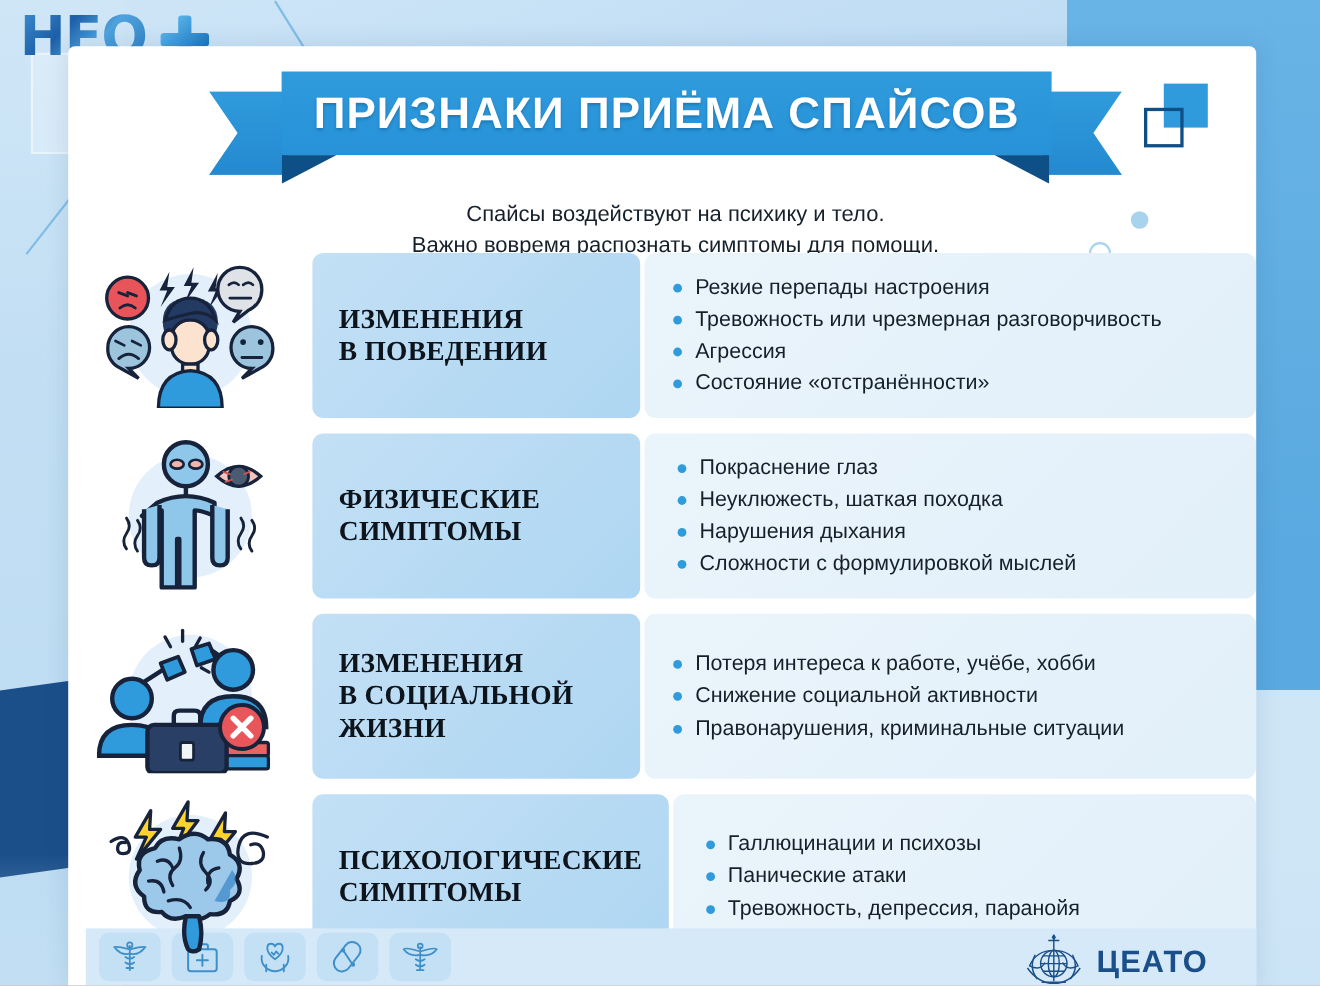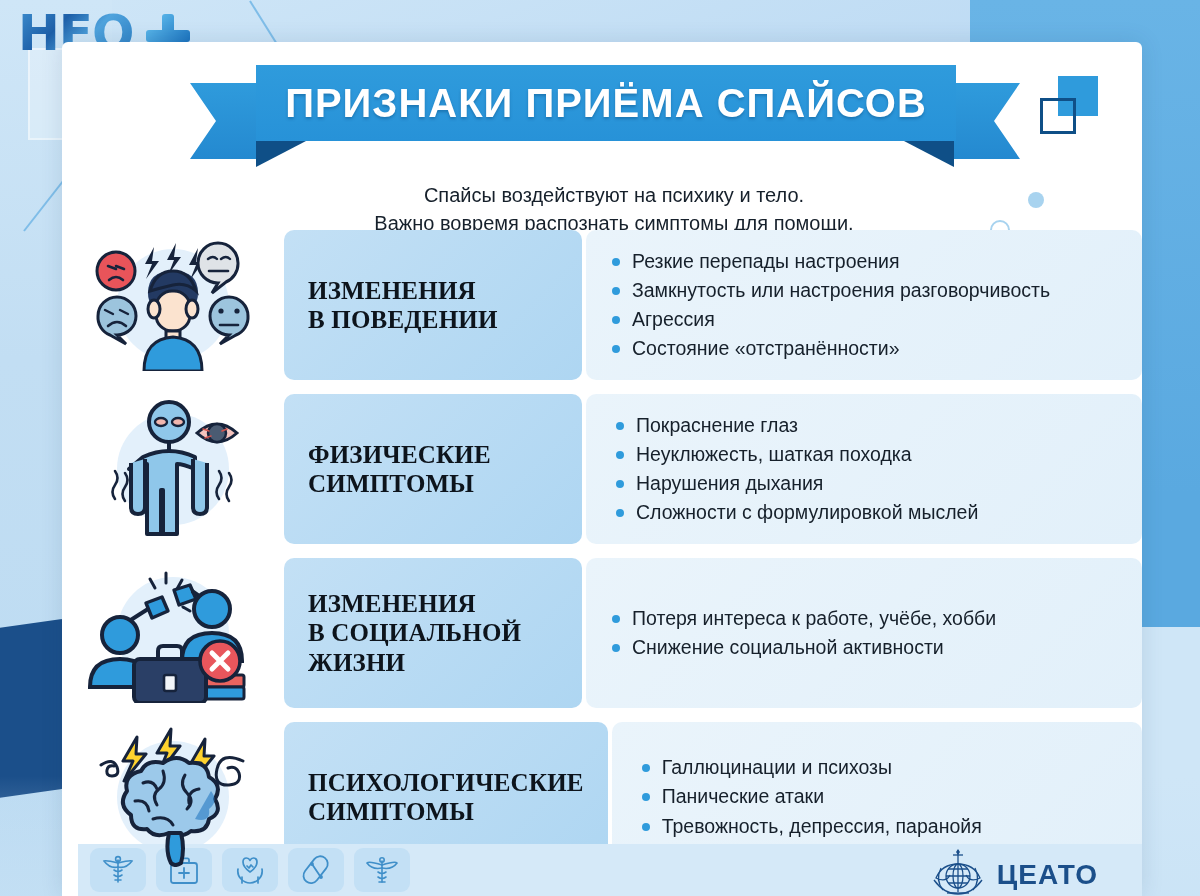--- a/index.html
+++ b/index.html
@@ -307,21 +307,21 @@
           </svg>
         </div>
         <div class="row-label">
           <span>
             <span>ИЗМЕНЕНИЯ</span><br>
             <span>В ПОВЕДЕНИИ</span>
           </span>
         </div>
         <div class="row-bullets">
           <div class="bullet">Резкие перепады настроения</div>
-          <div class="bullet">Замкнутость или настроения разговорчивость</div>
+          <div class="bullet">Тревожность или чрезмерная разговорчивость</div>
           <div class="bullet">Агрессия</div>
           <div class="bullet">Состояние «отстранённости»</div>
         </div>
       </div>
 
       <div class="row">
         <div class="row-icon">
           <div class="icon-disc"></div>
           <svg width="160" height="140" viewBox="0 0 160 140">
 
@@ -394,20 +394,21 @@
         <div class="row-label">
           <span>
             <span>ИЗМЕНЕНИЯ</span><br>
             <span>В СОЦИАЛЬНОЙ</span><br>
             <span>ЖИЗНИ</span>
           </span>
         </div>
         <div class="row-bullets">
           <div class="bullet">Потеря интереса к работе, учёбе, хобби</div>
           <div class="bullet">Снижение социальной активности</div>
+          <div class="bullet">Правонарушения, криминальные ситуации</div>
         </div>
       </div>
 
       <div class="row">
         <div class="row-icon">
           <div class="icon-disc"></div>
           <svg width="165" height="140" viewBox="0 0 165 140">
 
             <g fill="#ffd32e" stroke="#16233b" stroke-width="3" stroke-linejoin="round">
               <path d="M46 10 l-14 24 h10 l-9 20 22 -27 h-10z"></path>

